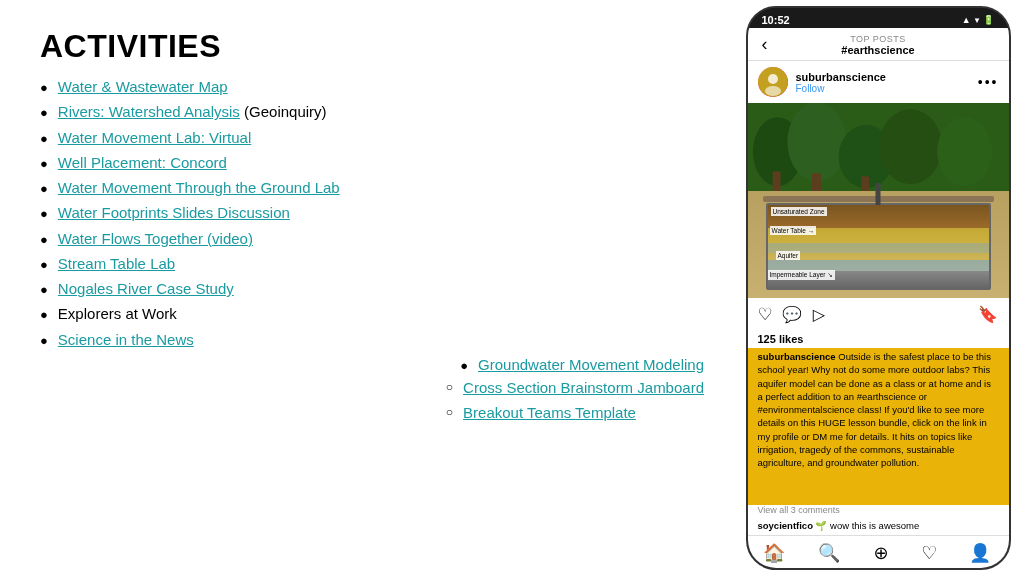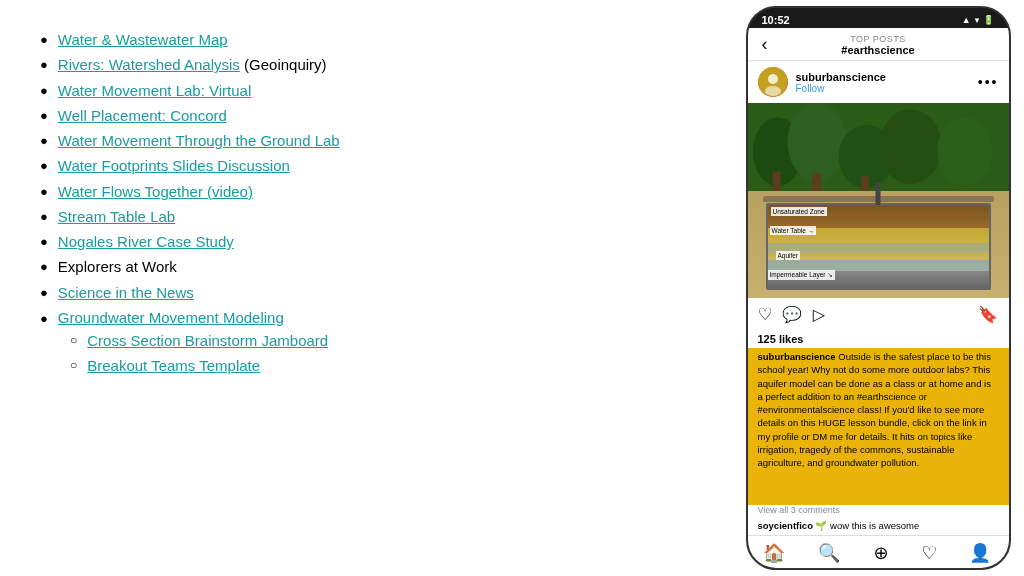--- a/index.html
+++ b/index.html
@@ -31,21 +31,21 @@
     }
 
     ul.activity-list {
       list-style: none;
       padding: 0;
       margin: 0;
     }
 
     ul.activity-list > li {
       display: flex;
-      align-items: flex-start;
+      align-items: flex-end;
       font-size: 15px;
       color: #000;
       margin-bottom: 2px;
       line-height: 1.55;
     }
 
     ul.activity-list > li::before {
       content: "●";
       font-size: 13px;
       margin-right: 10px;
@@ -287,20 +287,21 @@
     .parent-li-with-sub .bullet-icon {
       margin-right: 10px;
       margin-top: 3px;
       font-size: 13px;
     }
   </style>
 </head>
 <body>
 
 <div class="main-content">
+  <h1 class="activities-title">ACTIVITIES</h1>
 
   <ul class="activity-list">
     <li>
       <a href="#">Water &amp; Wastewater Map</a>
     </li>
     <li>
       <a href="#">Rivers: Watershed Analysis</a>
         <span>&nbsp;(Geoinquiry)</span>
     </li>
     <li>

